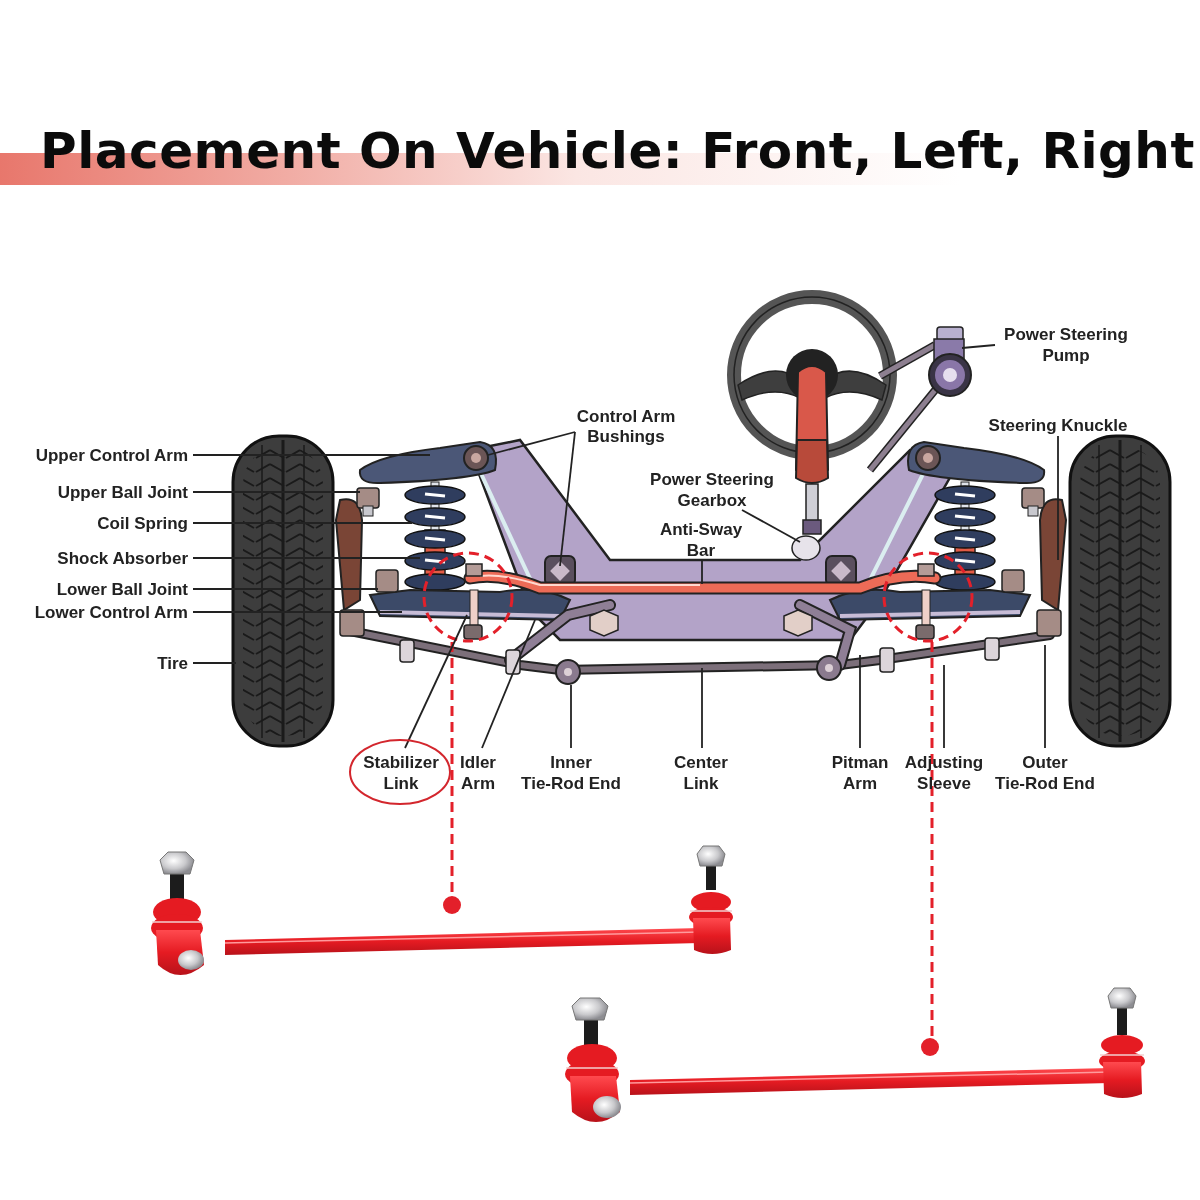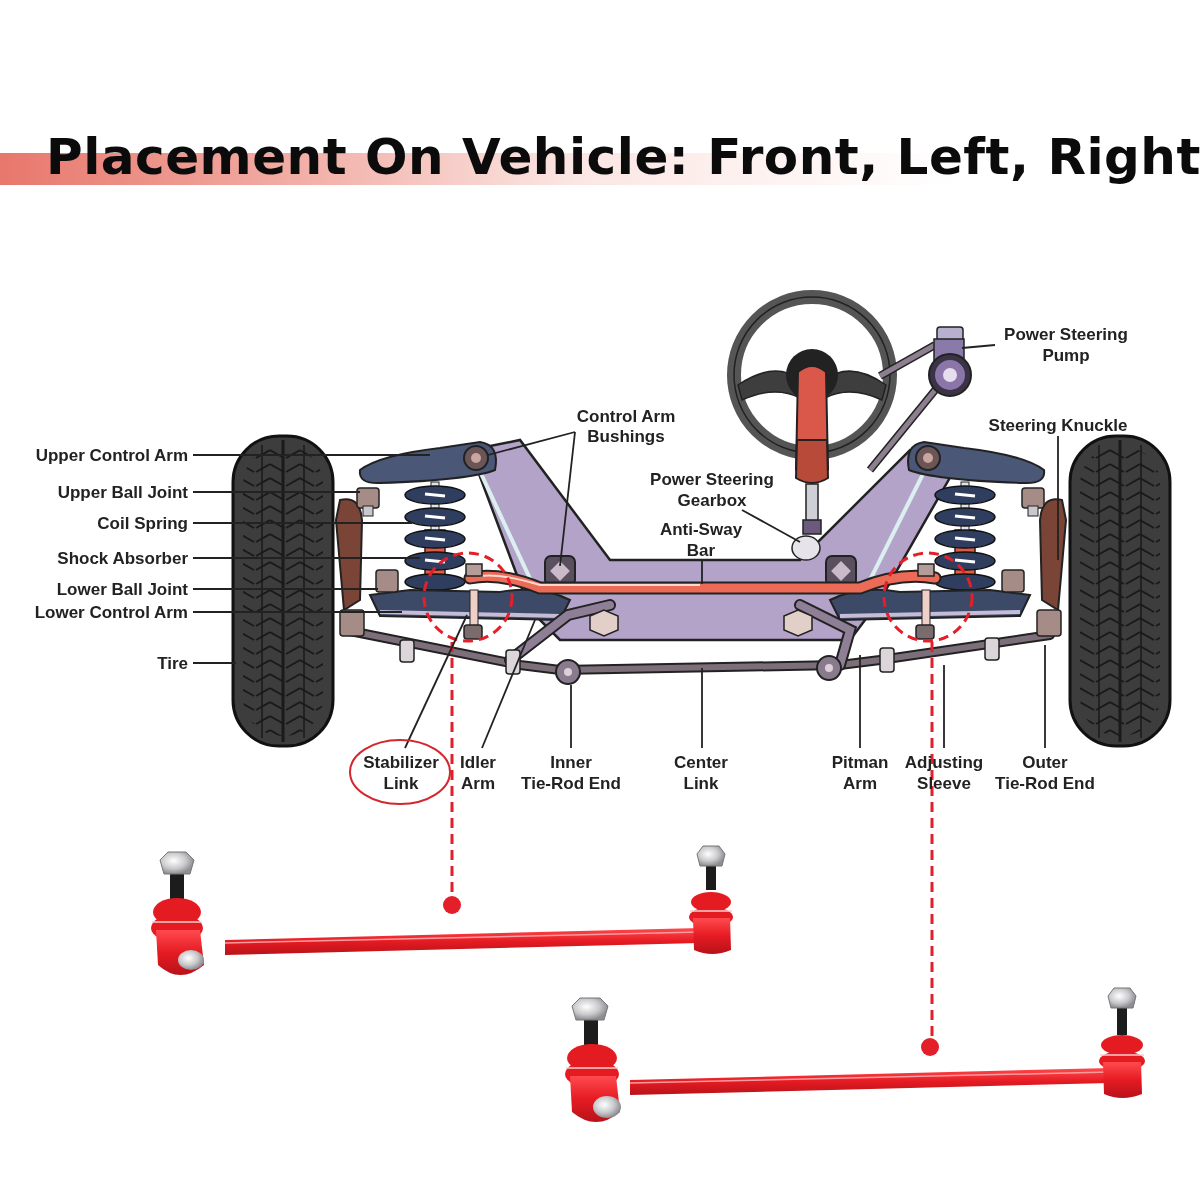--- a/index.html
+++ b/index.html
@@ -1,20 +1,20 @@
 <!DOCTYPE html>
 <html><head>
 <meta charset="utf-8">
 <style>
   html, body { margin: 0; padding: 0; background: #ffffff; }
   body { width: 1200px; height: 1200px; position: relative; overflow: hidden;
          font-family: "Liberation Sans", sans-serif; }
   .title-band { position: absolute; left: 0; top: 153px; width: 960px; height: 32px;
          background: linear-gradient(90deg, #e8776c 0%, #f1aca4 30%, #fbe6e3 60%, #ffffff 100%); }
-  .page-title { position: absolute; left: 30px; top: 112px; margin: 16px;
+  .page-title { position: absolute; left: 30px; top: 112px; margin: 10px;
          font-family: "DejaVu Sans", sans-serif; font-weight: bold; font-size: 50px;
          letter-spacing: 0.5px; color: #0b0b0b; white-space: nowrap; }
   svg#diagram { position: absolute; left: 0; top: 0; }
   .lbl { font-family: "Liberation Sans", sans-serif; font-weight: bold; font-size: 17px; fill: #222; }
 </style>
 </head>
 <body>
 
 <div class="title-band"></div>
 <h1 class="page-title">Placement On Vehicle: Front, Left, Right</h1>

